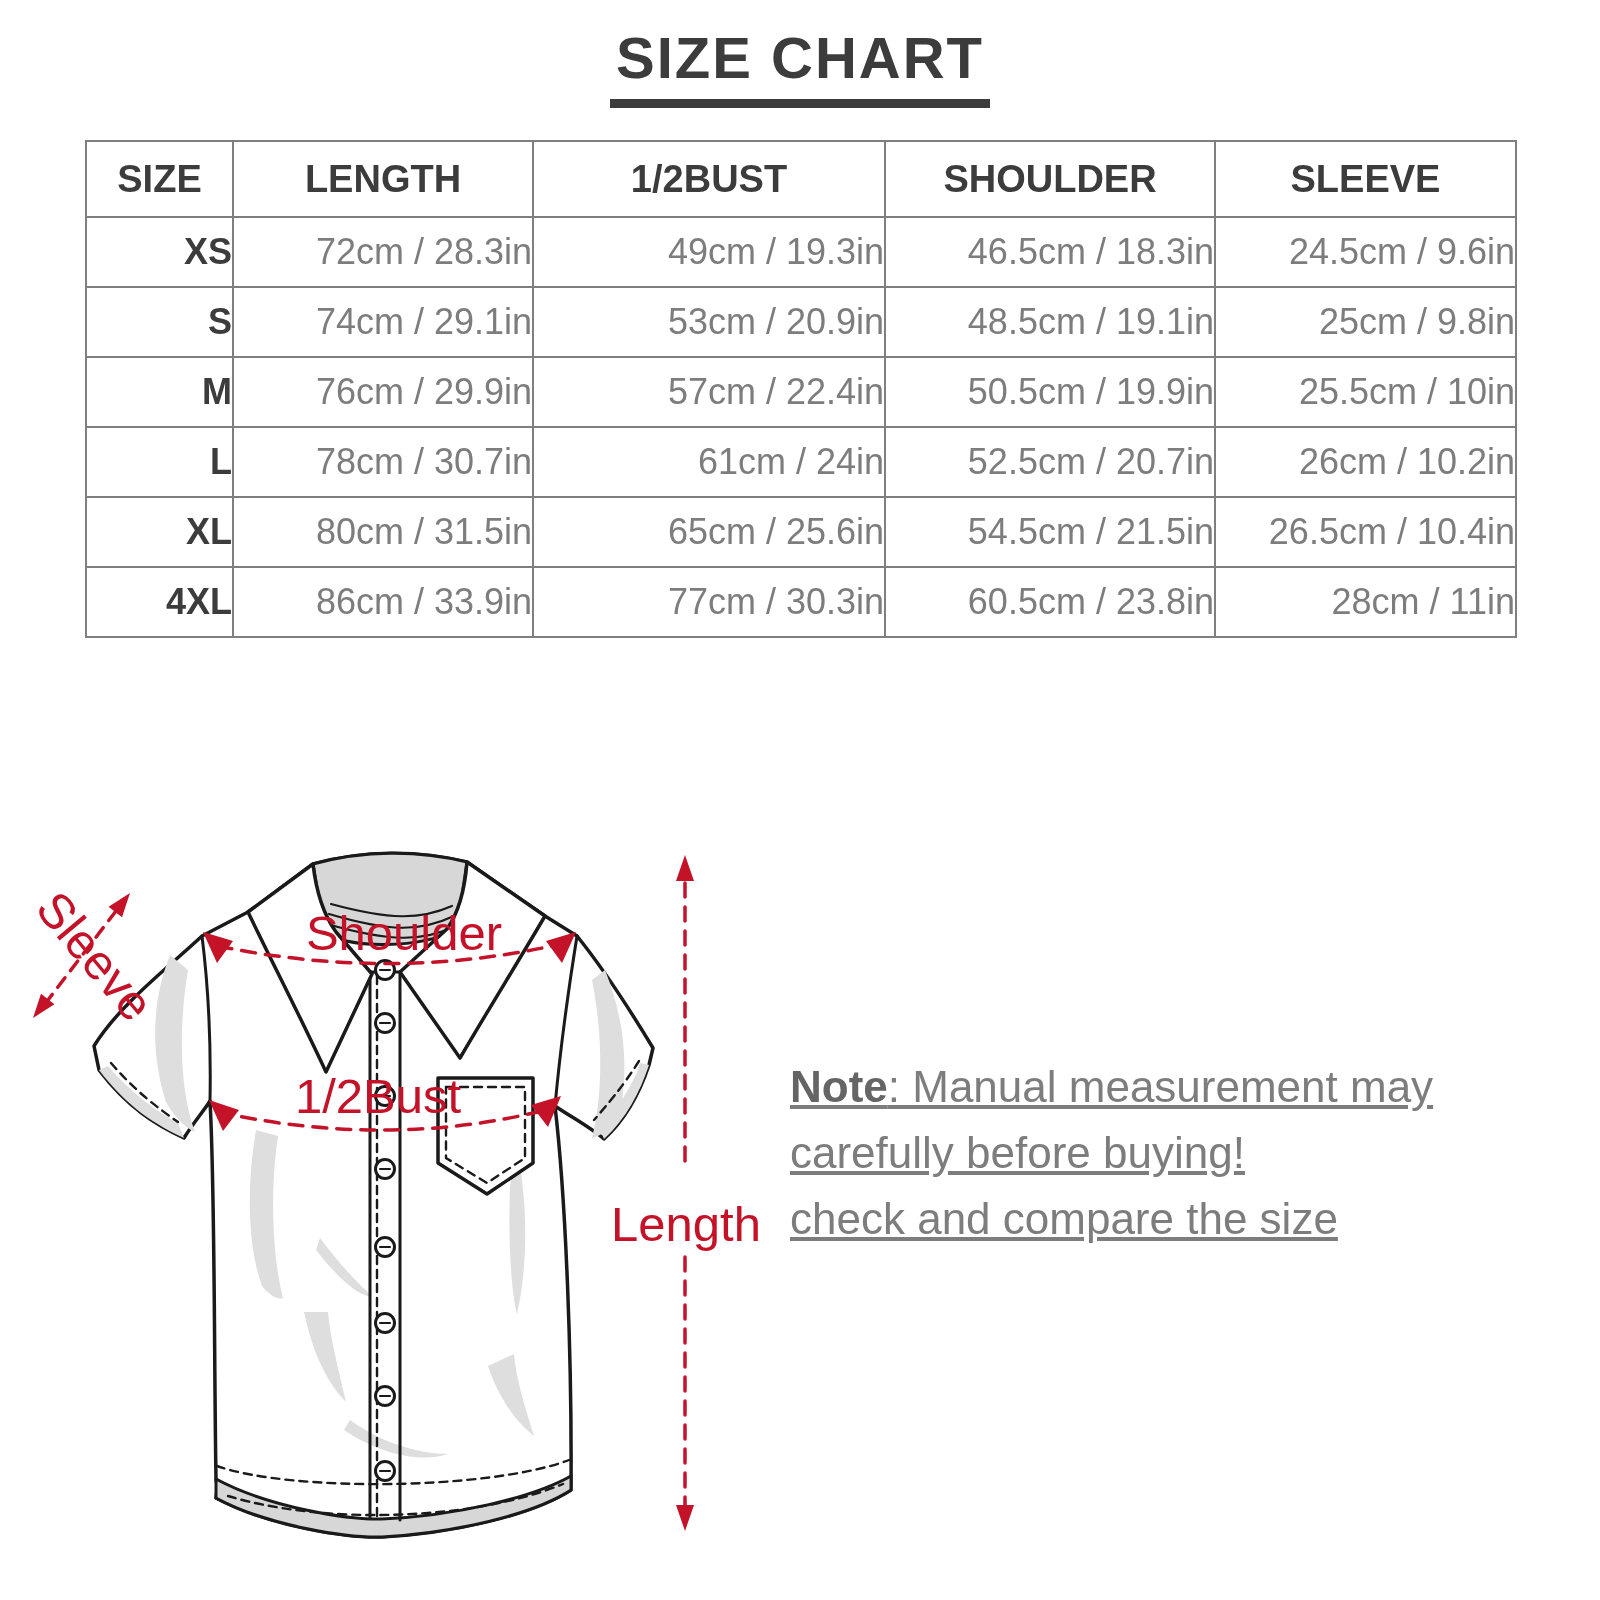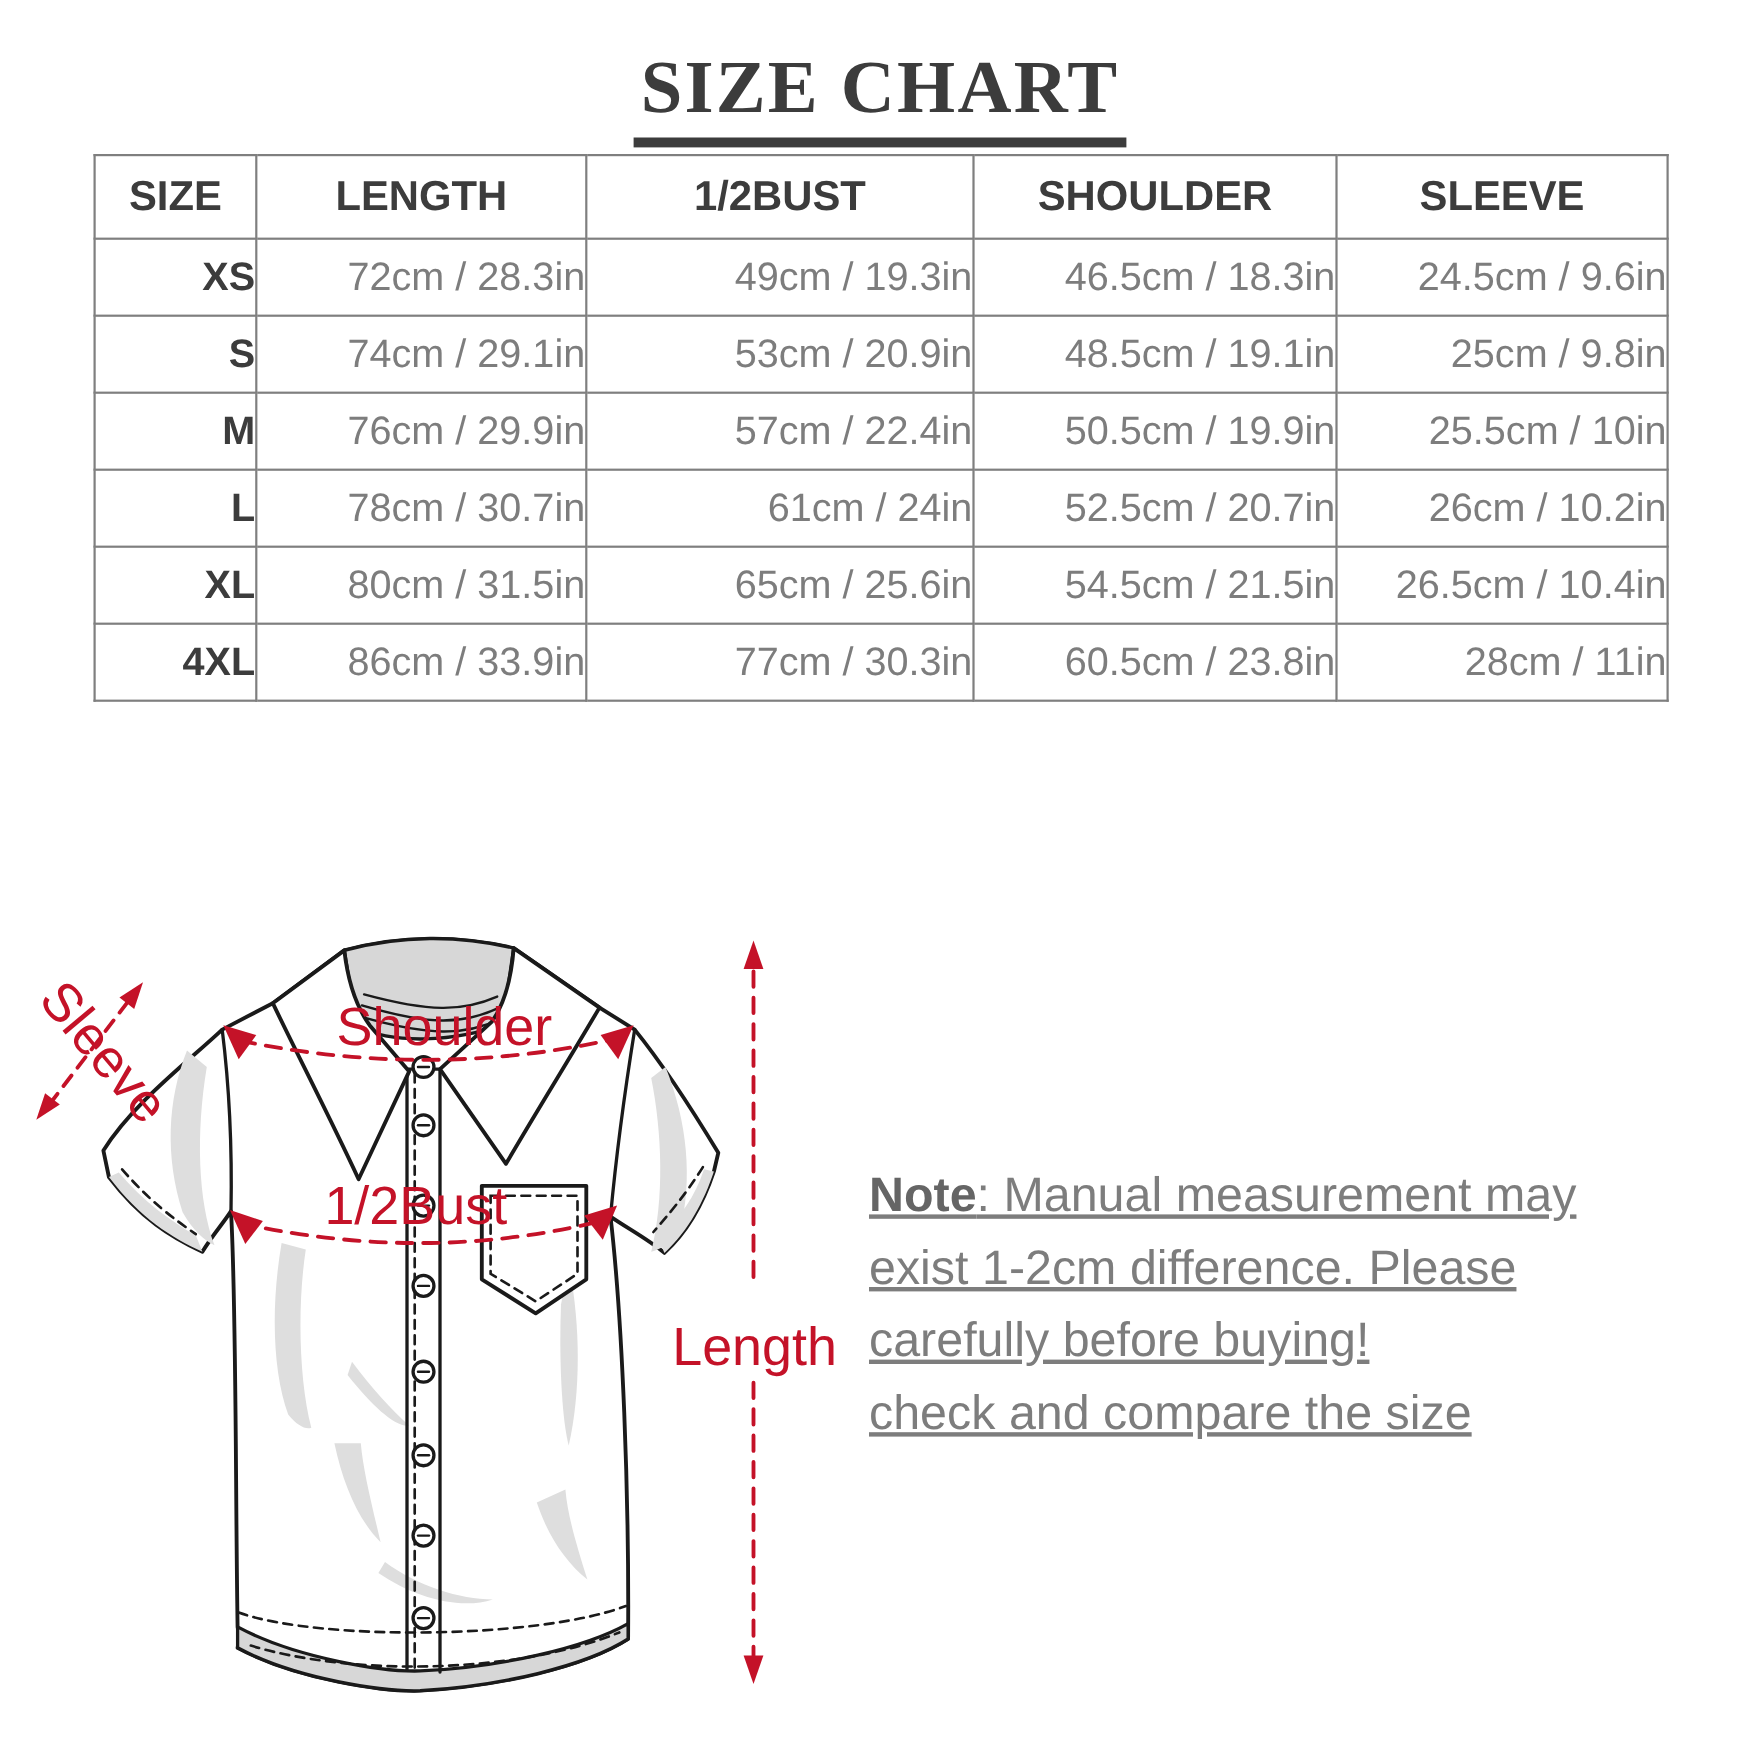--- a/index.html
+++ b/index.html
@@ -12,22 +12,22 @@
     --shading:#dedede;
     --shading-dark:#d7d7d7;
   }
   html,body{margin:0;padding:0;background:#fff;}
   .page{
     position:relative;width:1600px;height:1600px;background:#ffffff;overflow:hidden;
     font-family:"Liberation Sans", sans-serif;
   }
   .title-wrap{position:absolute;left:0;top:28px;width:1600px;text-align:center;}
   .title{
-    display:inline-block;margin:16px;font-size:68px;font-weight:700;letter-spacing:2px;
-    color:var(--ink);border-bottom:9px solid var(--ink);padding:0 6px 10px 6px;line-height:1.05;font-family:Liberation Serif, serif;
+    display:inline-block;margin:0;font-size:58px;font-weight:700;letter-spacing:2px;
+    color:var(--ink);border-bottom:9px solid var(--ink);padding:0 6px 10px 6px;line-height:1.05;
   }
   table.size-table{
     position:absolute;left:85px;top:140px;width:1430px;
     border-collapse:collapse;table-layout:fixed;
   }
   .size-table col.c0{width:147px}
   .size-table col.c1{width:300px}
   .size-table col.c2{width:352px}
   .size-table col.c3{width:330px}
   .size-table col.c4{width:301px}
@@ -255,18 +255,17 @@
       <path class="a-fill" d="M665,35 L674,61 L656,61 Z"></path>
       <path class="a-dash" d="M665,63 L665,349"></path>
       <text class="a-text" x="666" y="421" text-anchor="middle">Length</text>
       <path class="a-dash" d="M665,437 L665,686"></path>
       <path class="a-fill" d="M665,711 L674,685 L656,685 Z"></path>
     </g>
   </svg>
 
   <div class="note">
     <div class="note-line"><span class="note-label">Note</span><span>: Manual measurement may</span></div>
-    <div class="note-line">exist 1-2cm difference. Please</div>
     <div class="note-line">carefully before buying!</div>
     <div class="note-line">check and compare the size</div>
   </div>
 
 </div>
 
 </body></html>

